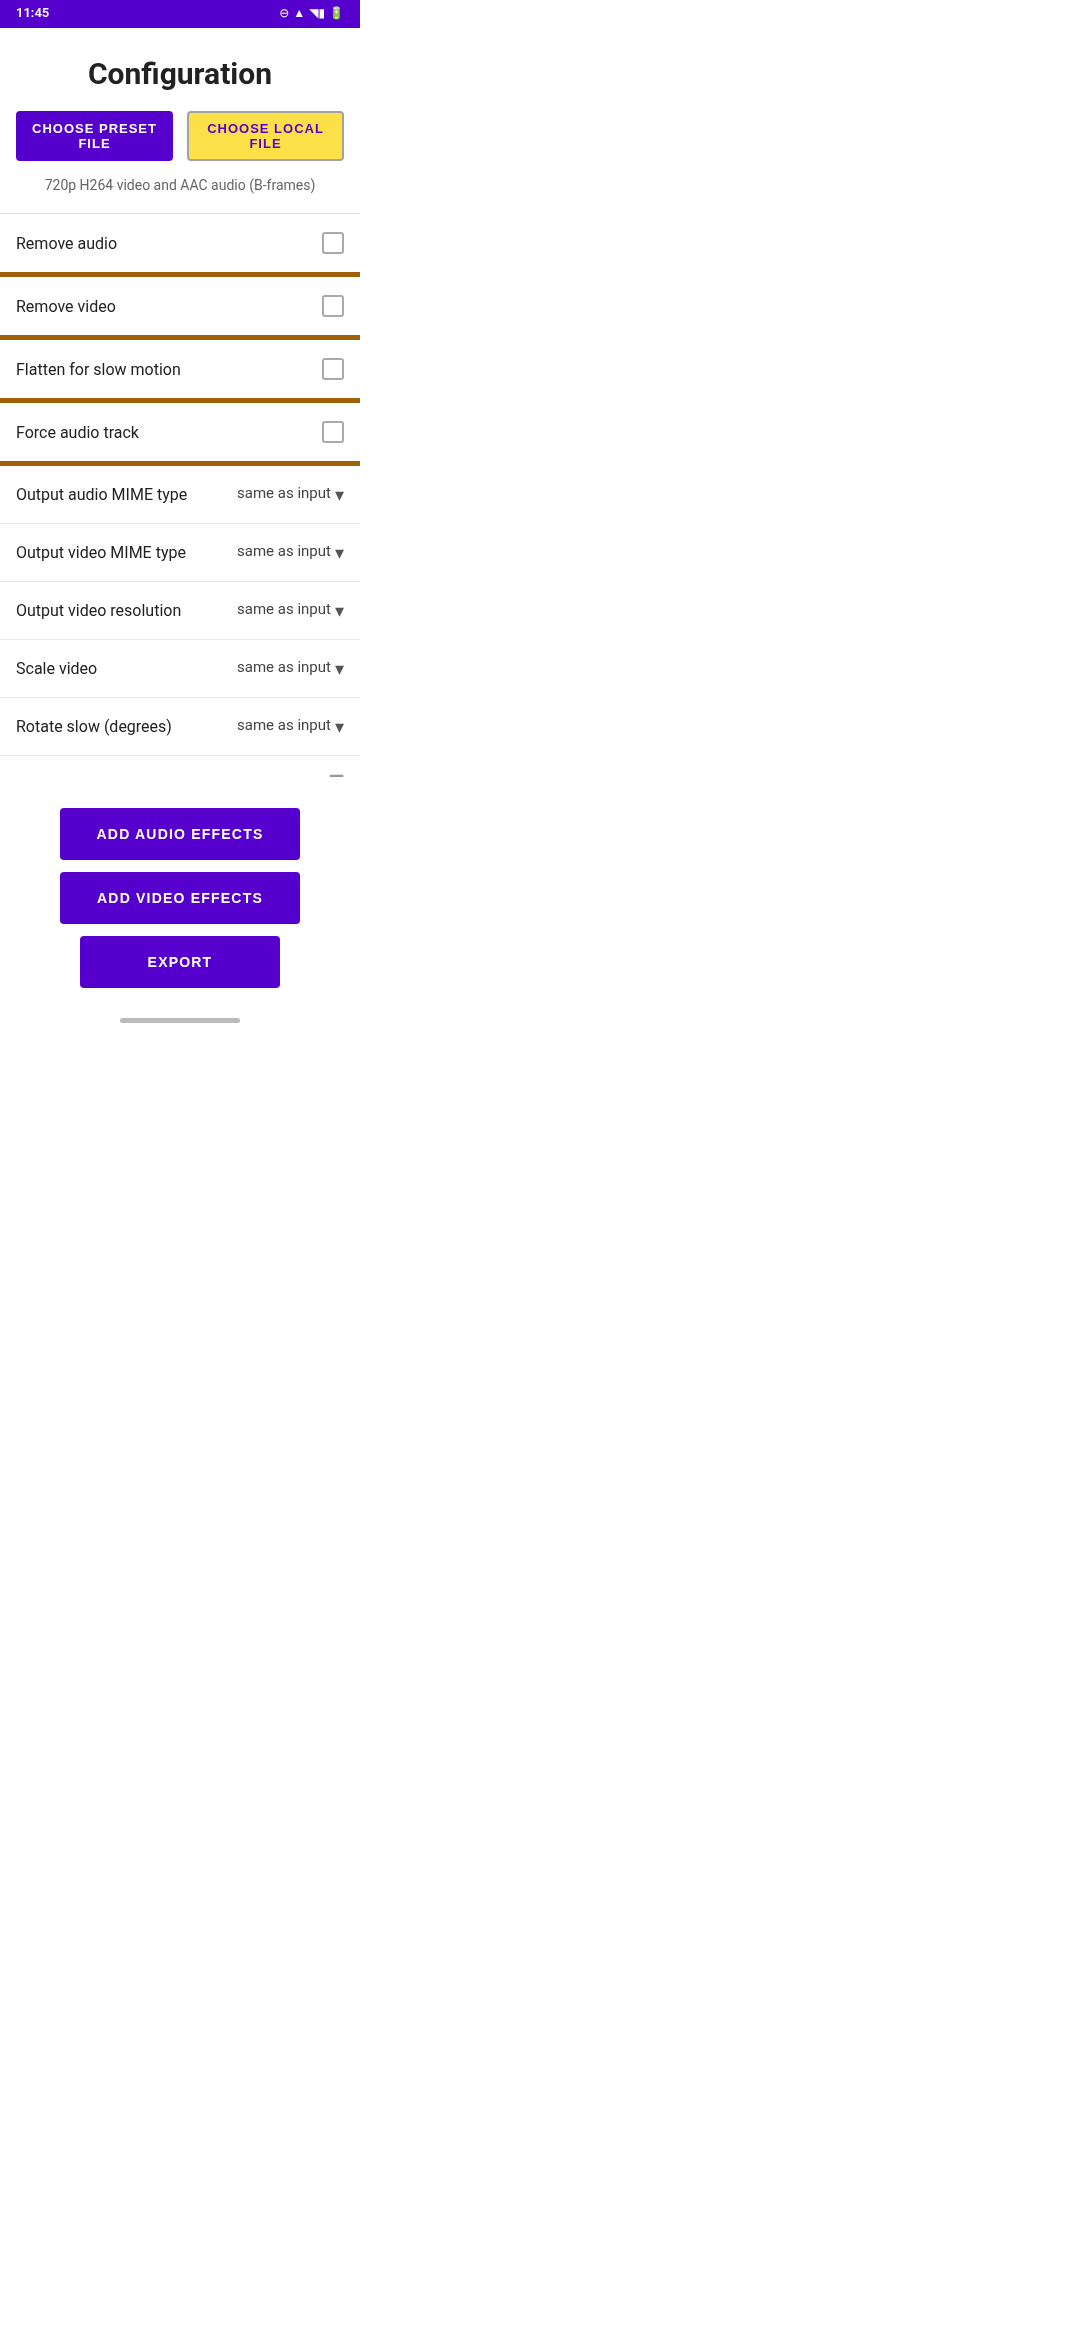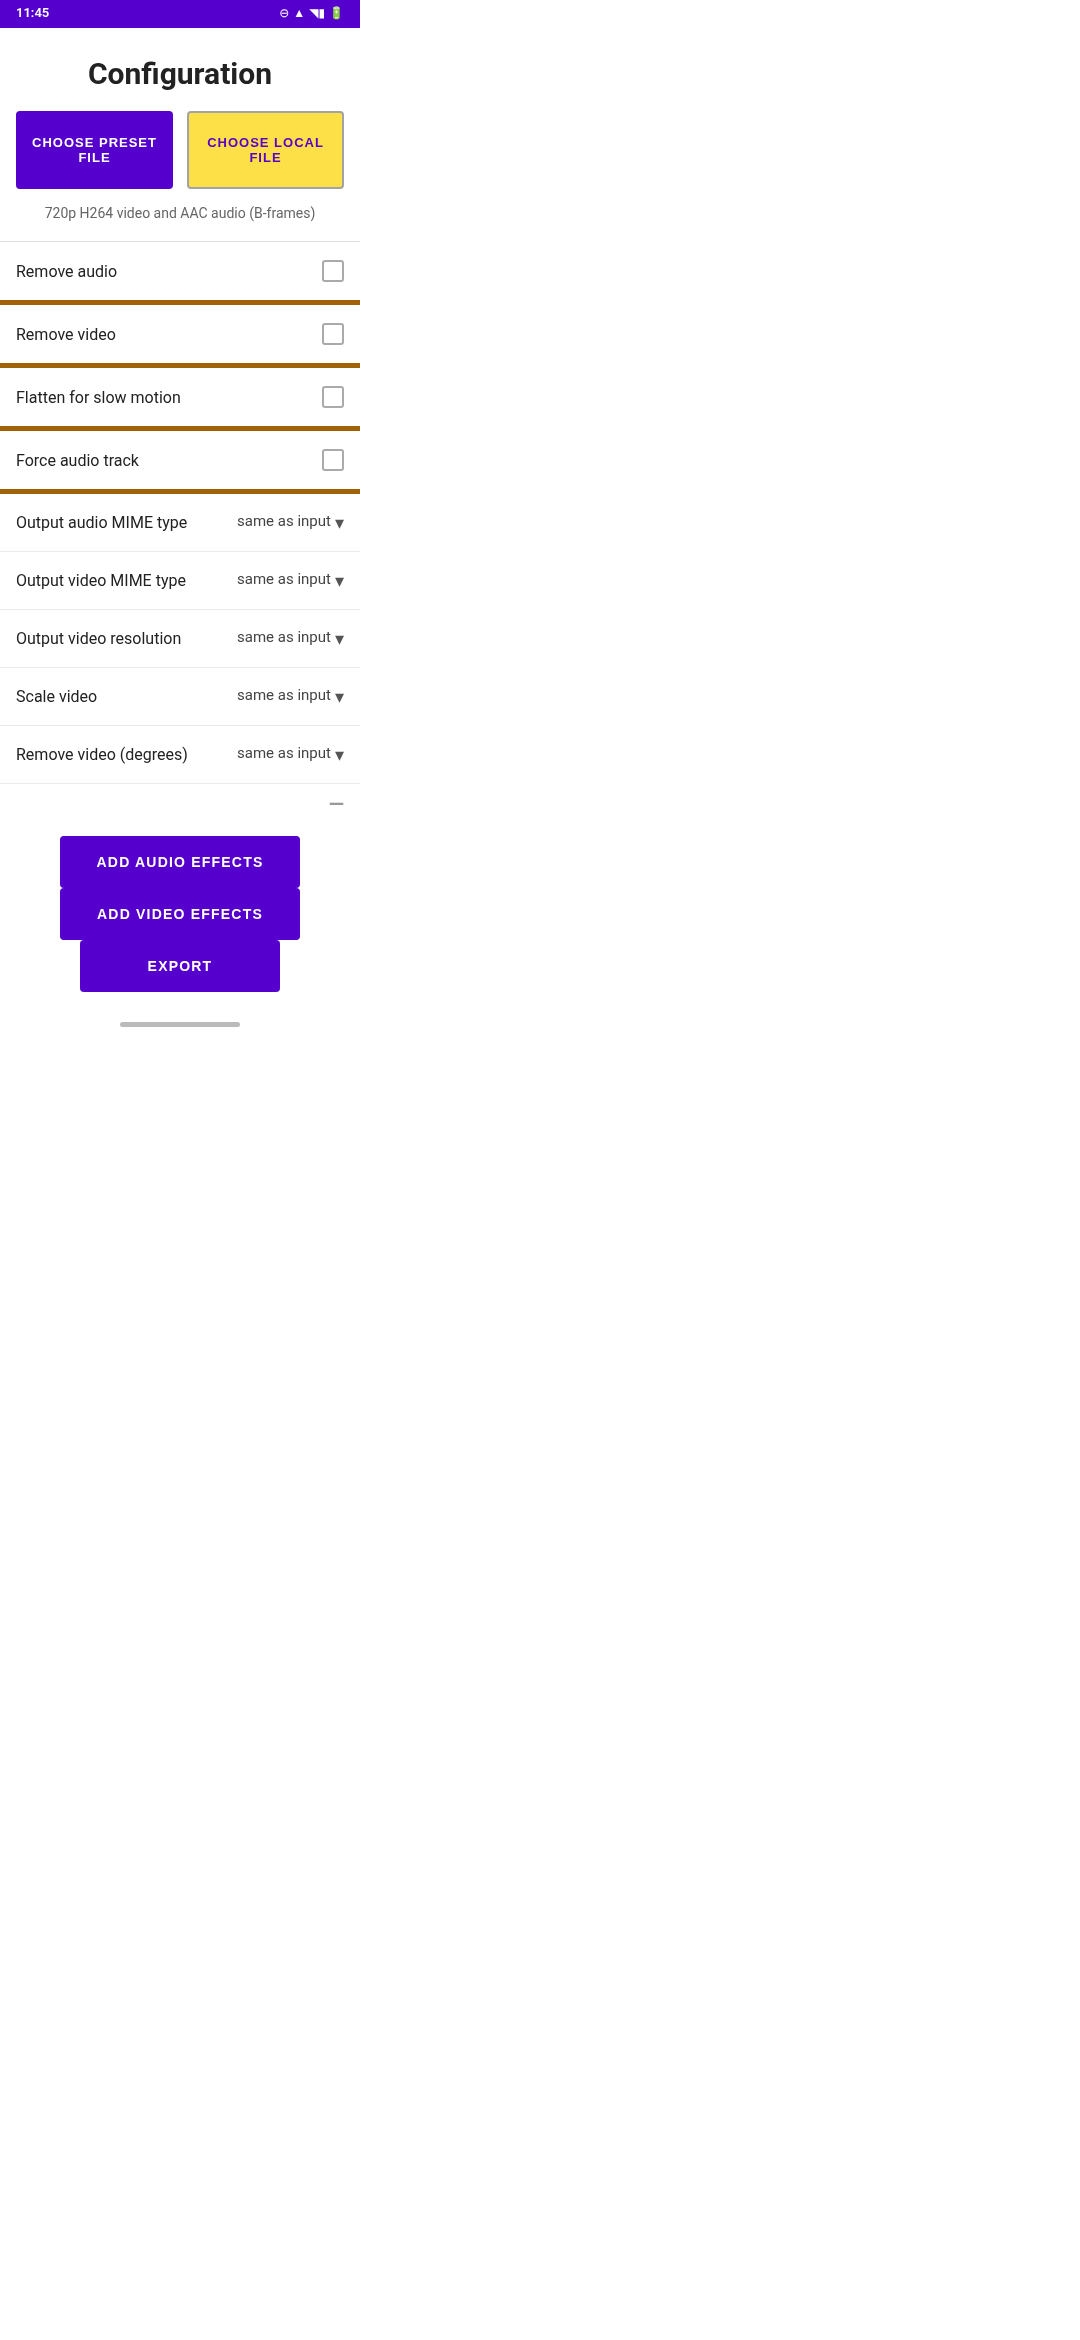--- a/index.html
+++ b/index.html
@@ -48,21 +48,21 @@
 
     
     .button-row {
       display: flex;
       gap: 14px;
       padding: 0 16px 12px;
     }
 
     .btn-preset, .btn-local {
       flex: 1;
-      padding: 22px 10px;
+      padding: 8px 10px;
       border: none;
       border-radius: 4px;
       font-size: 13px;
       font-weight: 700;
       letter-spacing: 1px;
       cursor: pointer;
       text-transform: uppercase;
     }
     .btn-preset {
       background: #5500cc;
@@ -143,20 +143,21 @@
       font-size: 20px;
       color: #999;
       font-weight: 700;
     }
 
     
     .action-buttons {
       display: flex;
       flex-direction: column;
       align-items: center;
+      gap: 12px;
       padding: 16px 16px 20px;
       justify-content: space-between;
     }
 
     .btn-action {
       width: 240px;
       padding: 18px 20px;
       background: #5500cc;
       color: white;
       border: none;
@@ -270,21 +271,21 @@
 
 <div class="dropdown-row">
   <span class="dropdown-label">Scale video</span>
   <div class="dropdown-value">
     <span>same as input</span>
     <span class="dropdown-arrow">▾</span>
   </div>
 </div>
 
 <div class="dropdown-row">
-  <span class="dropdown-label">Remove video (degrees)</span>
+  <span class="dropdown-label">Rotate slow (degrees)</span>
   <div class="dropdown-value">
     <span>same as input</span>
     <span class="dropdown-arrow">▾</span>
   </div>
 </div>
 
 <div class="separator-dash">—</div>
 
 <div class="action-buttons">
   <button class="btn-action">ADD AUDIO EFFECTS</button>

